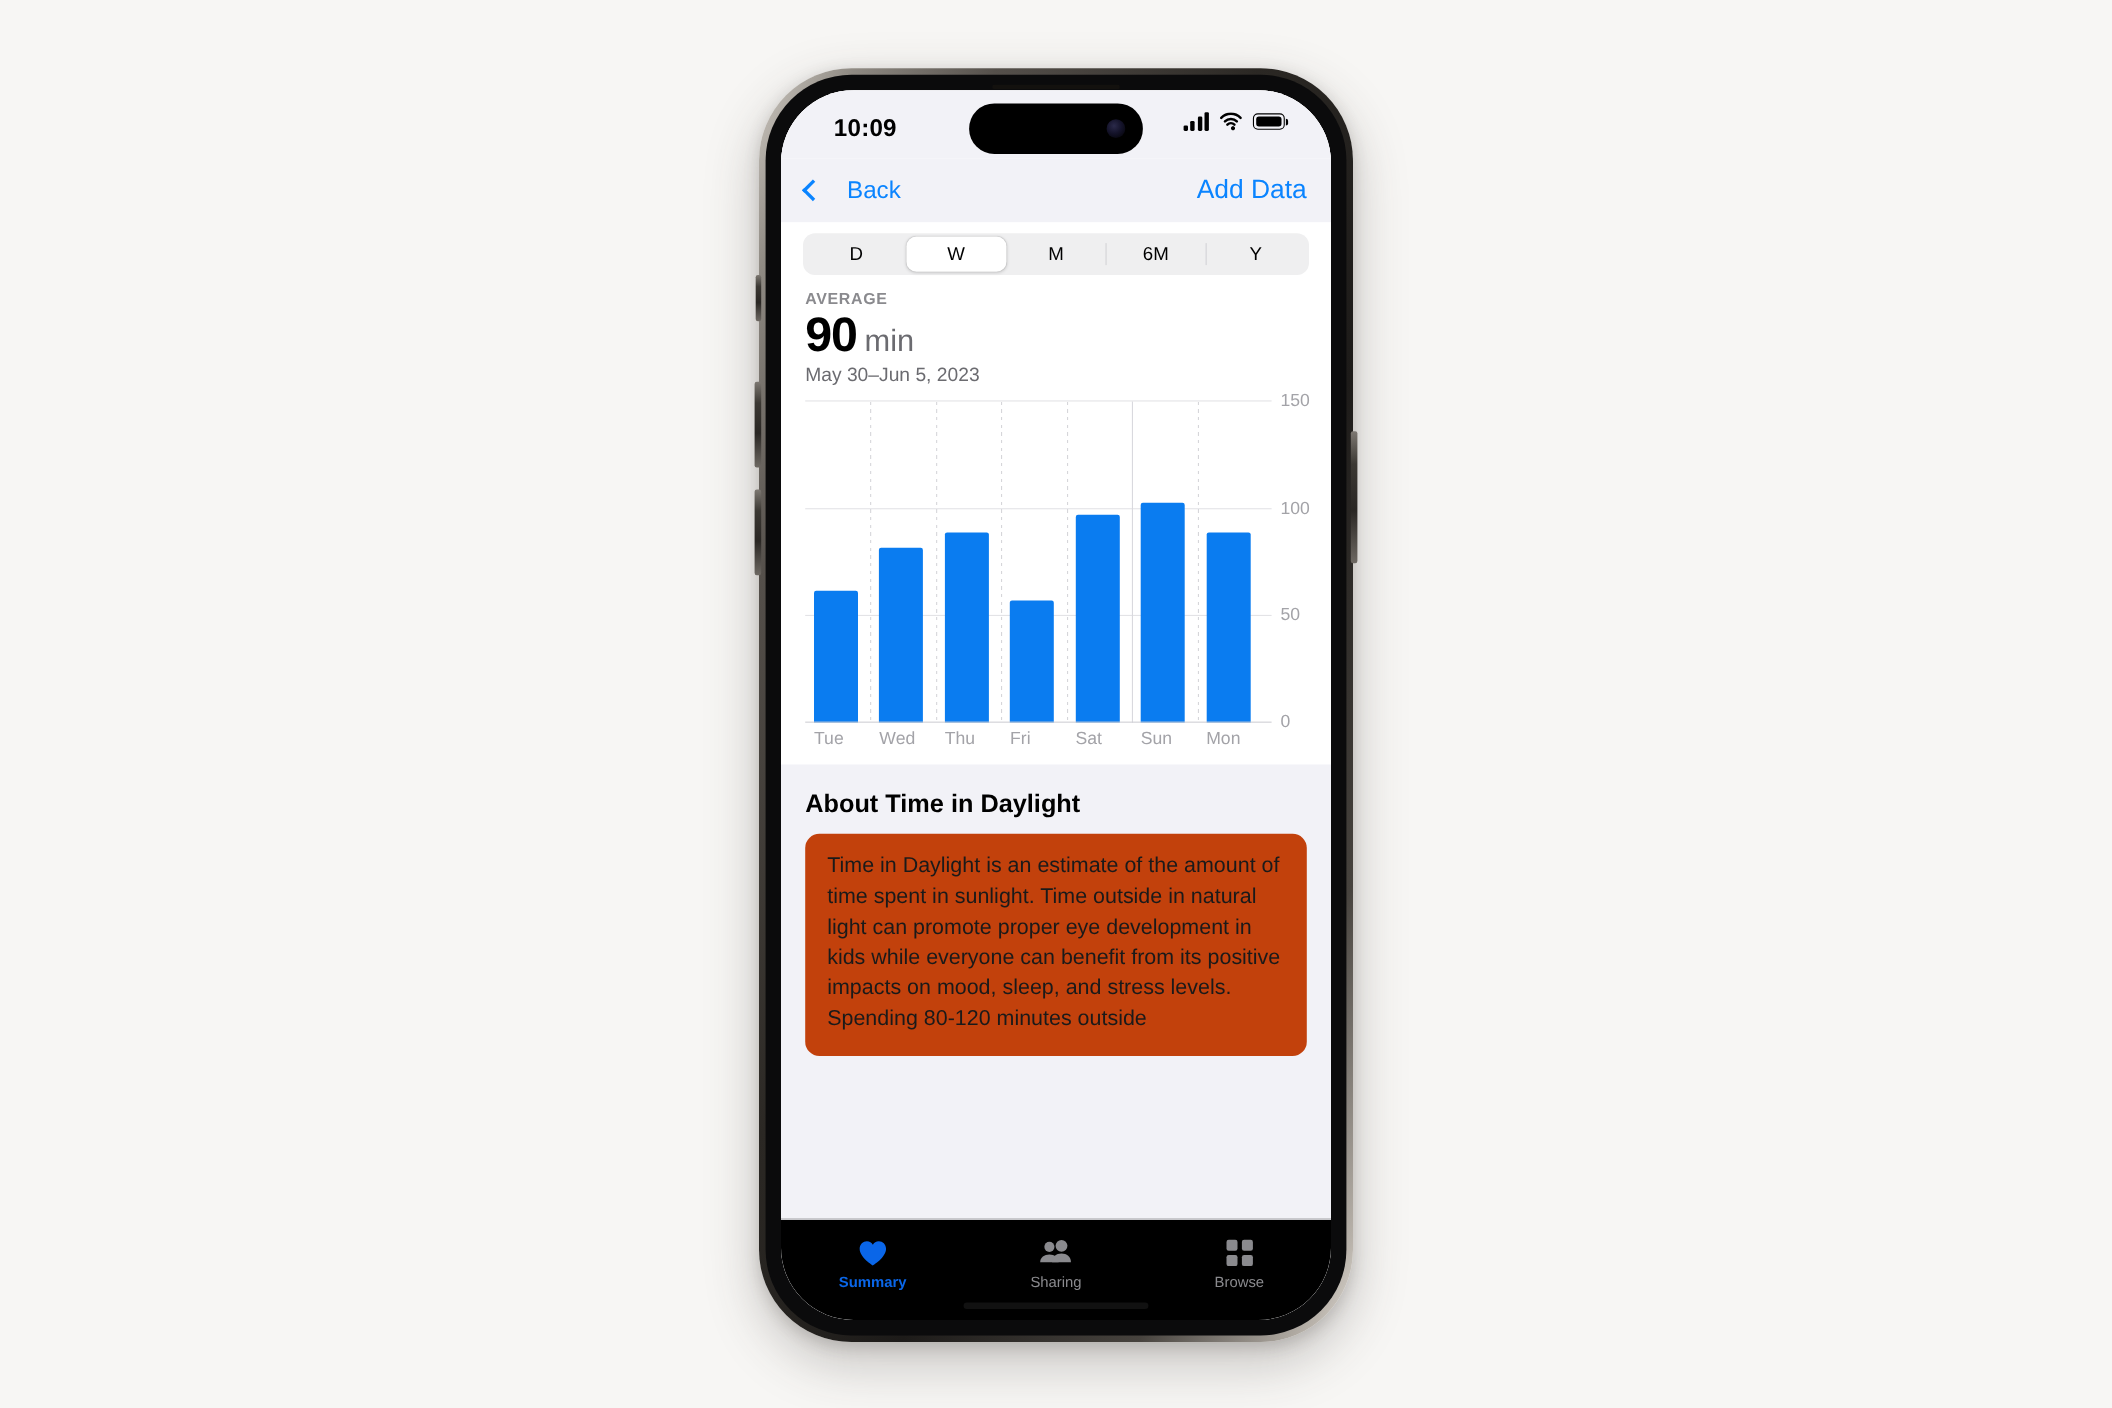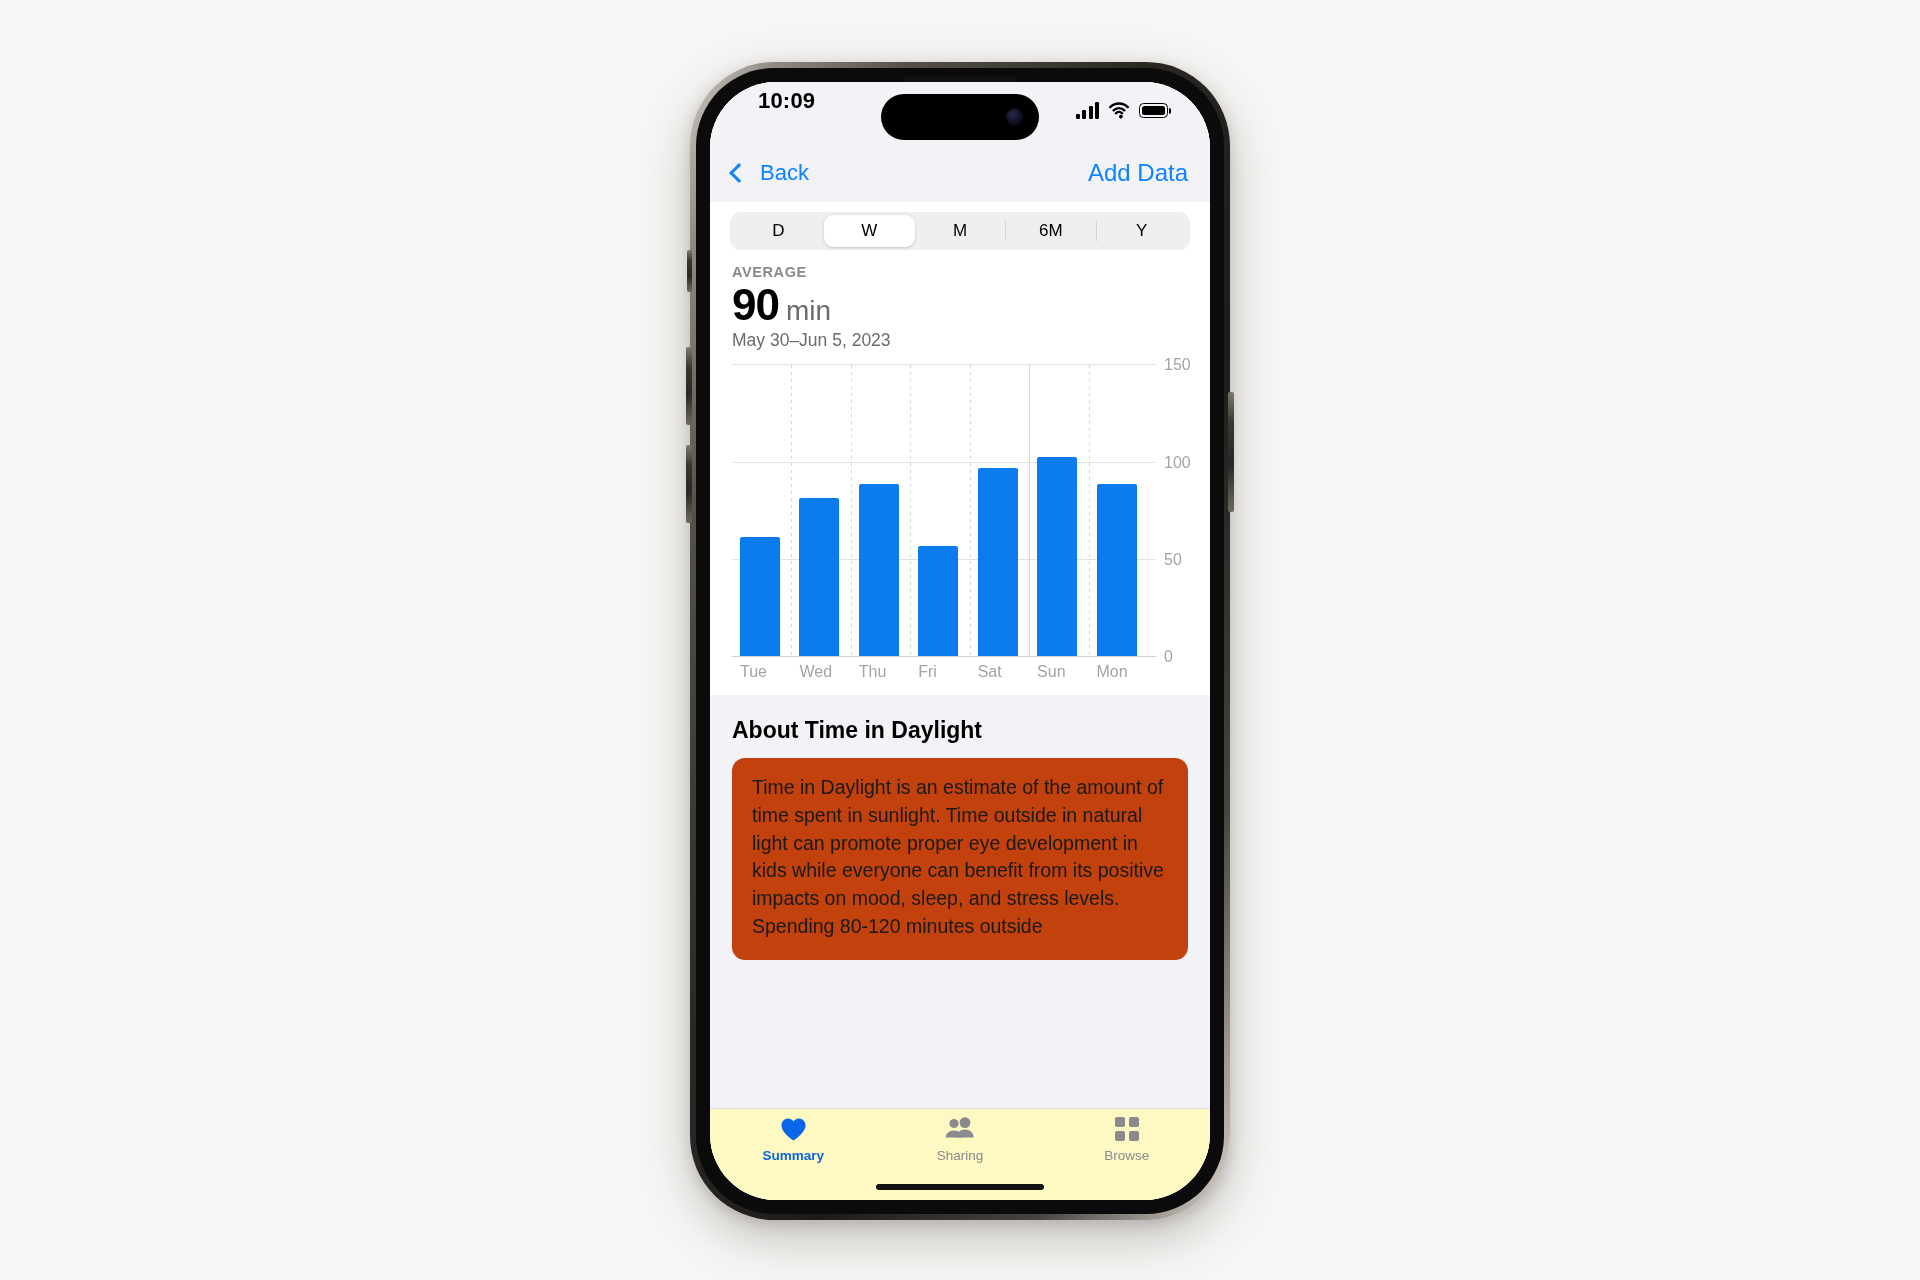--- a/index.html
+++ b/index.html
@@ -87,21 +87,21 @@
   
   .status-bar {
     height: 62px;
     background: #f2f2f7;
     position: relative;
     flex: 0 0 auto;
   }
   .status-time {
     position: absolute;
     left: 48px;
-    top: 6px;
+    top: 22px;
     font-size: 22px;
     font-weight: bold;
     color: #000;
     letter-spacing: .2px;
   }
   .dynamic-island {
     position: absolute;
     left: 50%;
     transform: translateX(-50%);
     top: 12px;
@@ -154,21 +154,21 @@
   .nav-bar {
     height: 58px;
     background: #f2f2f7;
     display: flex;
     align-items: center;
     padding: 0 22px;
     position: relative;
     flex: 0 0 auto;
   }
   .nav-back {
-    display:flex; align-items:center; gap: 12px;
+    display:flex; align-items:center; gap: 22px;
     color:#0a84ff; font-size: 22px; cursor: pointer;
   }
   .chev {
     width: 11px; height: 11px;
     border-left: 3px solid #0a84ff;
     border-bottom: 3px solid #0a84ff;
     transform: rotate(45deg);
     margin-right: 2px;
   }
   .nav-title {
@@ -301,24 +301,24 @@
     padding: 16px 20px 20px 20px;
     font-size: 19.5px;
     line-height: 1.42;
     color:#1a1a1a;
   }
 
   
   .tab-bar {
     flex: 0 0 auto;
     height: 92px;
-    background:#fef9c3;
+    background:#000000;
     border-top: 1px solid #dcdce0;
     display:flex;
-    padding-top: 6px;
+    padding-top: 16px;
     box-sizing: border-box;
     position: relative;
   }
   .tab {
     flex:1;
     display:flex; flex-direction:column; align-items:center; gap:5px;
     cursor:pointer;
   }
   .tab-ico { height: 28px; display:flex; align-items:center; justify-content:center; }
   .tab-lab { font-size: 13.5px; }

